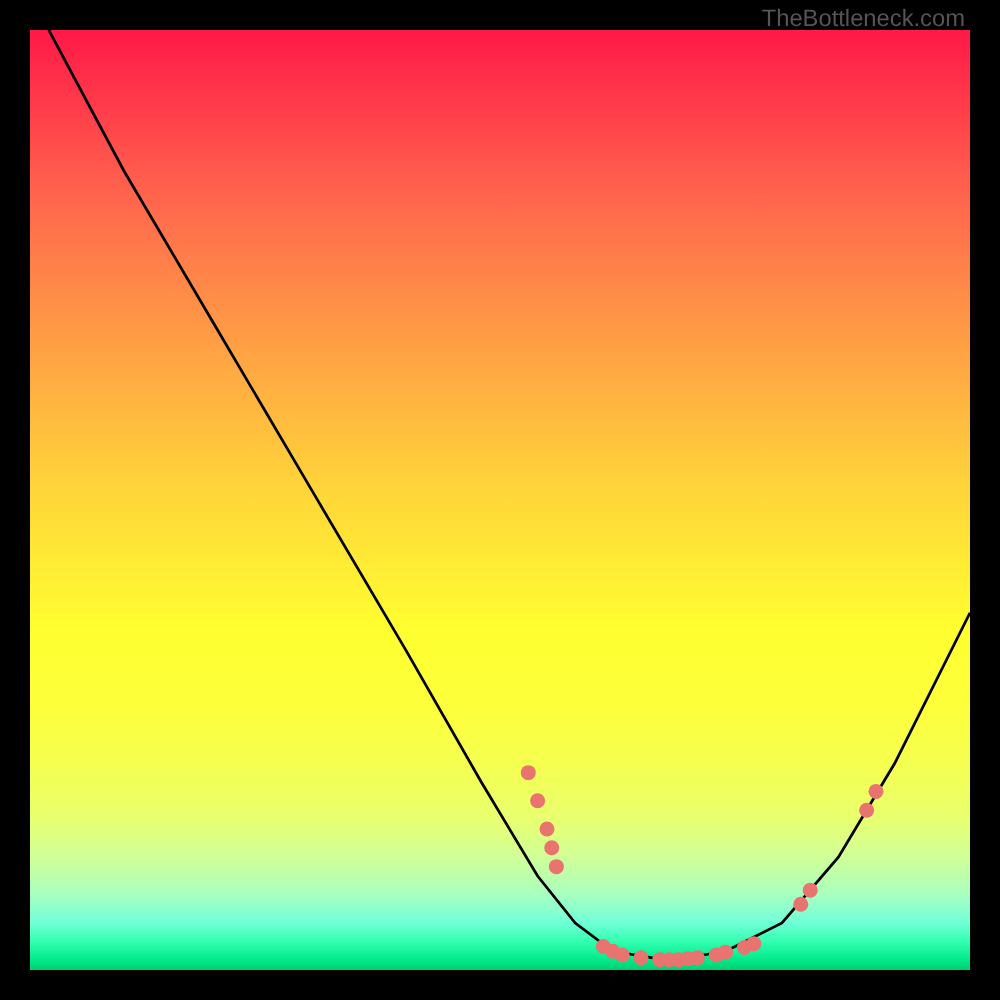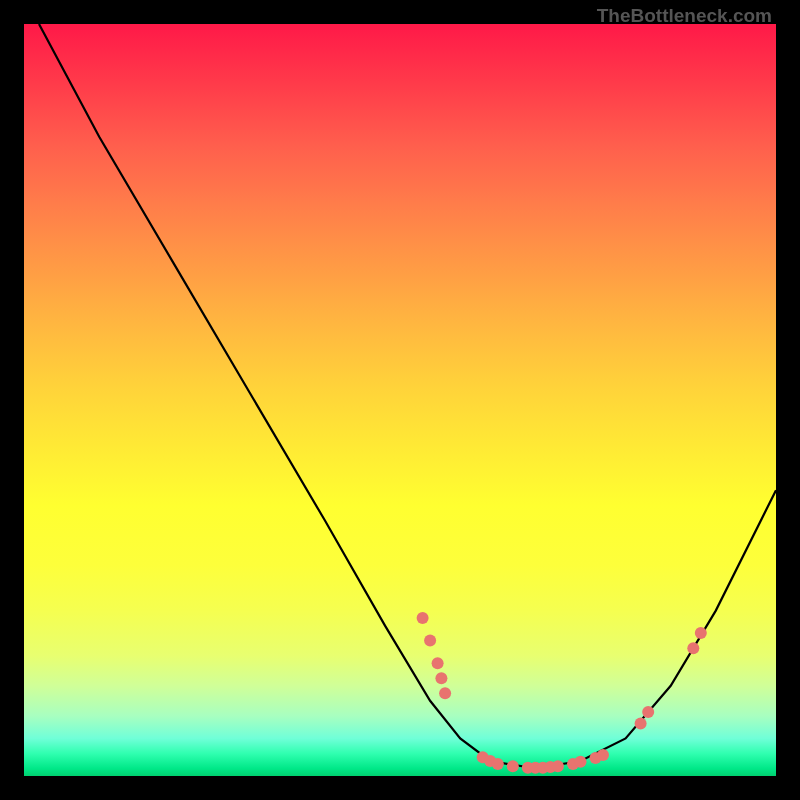--- a/index.html
+++ b/index.html
@@ -43,21 +43,21 @@
       #00e888 99%,
       #00d070 100%
     );
   }
   .watermark {
     position: absolute;
     top: 5px;
     right: 28px;
     color: #555;
     font-size: 19px;
-    font-weight: bold;
+    font-weight: normal;
     z-index: 10;
   }
   svg.curve {
     position: absolute;
     top: 0;
     left: 0;
     width: 100%;
     height: 100%;
   }
   .dot {

